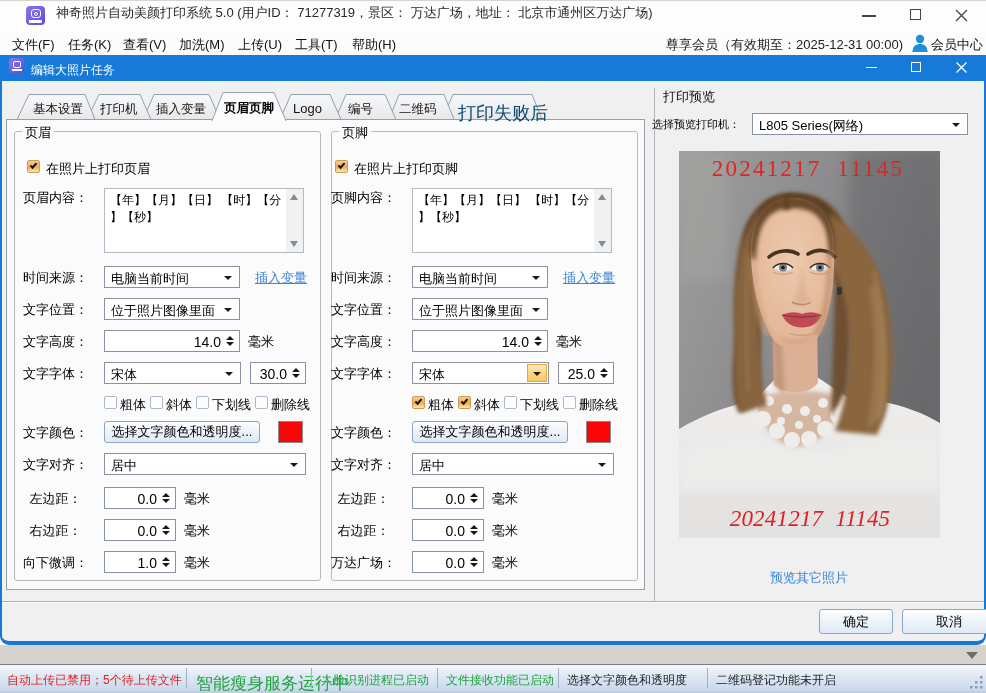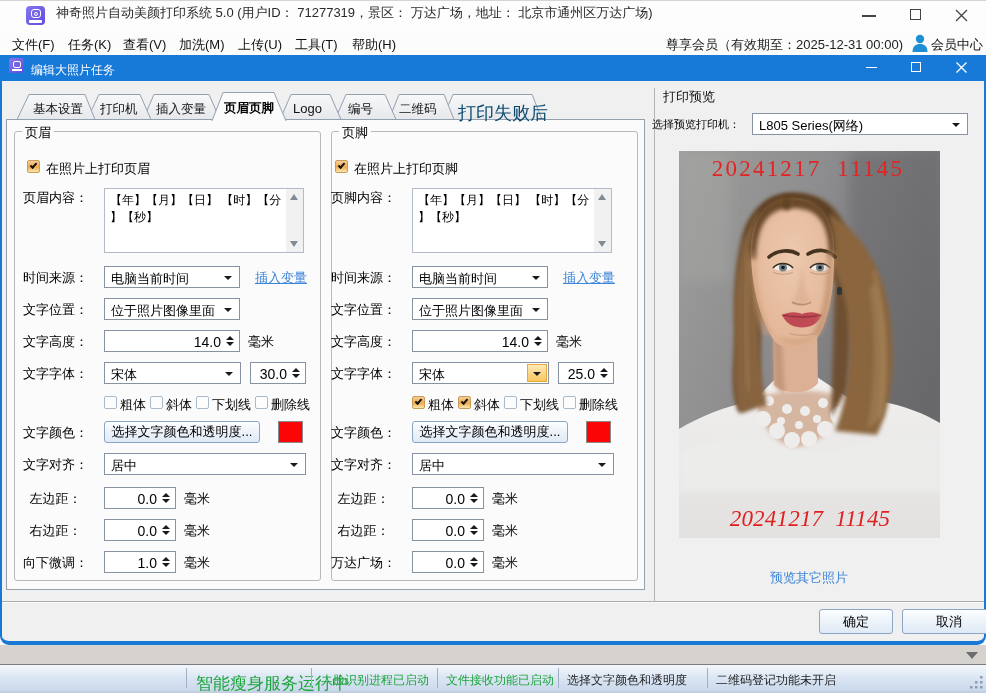--- a/index.html
+++ b/index.html
@@ -114,20 +114,21 @@
 <div class="btn" style="left:902px;top:609px;width:94px;height:25px;line-height:23px">取消</div>
 
 <div class="abs" style="left:2px;top:601px;width:982px;height:1px;background:#adadad"></div>
 <div class="abs" style="left:2px;top:602px;width:982px;height:1px;background:#fafafa"></div>
 
 <div class="abs" style="left:0;top:645px;width:986px;height:20px;background:#d6d3cf"></div>
 <div class="abs" style="left:966px;top:652px;width:0;height:0;border-left:6px solid transparent;border-right:6px solid transparent;border-top:7px solid #6e6e6e"></div>
 <div class="abs" style="left:0;top:664px;width:986px;height:1px;background:#7b7b7b"></div>
 
 <div class="abs" style="left:0;top:665px;width:986px;height:26px;background:linear-gradient(180deg,#f4f8fd 0%,#dde7f4 45%,#c9d8ec 100%)"></div>
+<div class="abs" style="left:7px;top:672px;font-size:12px;color:#e02222">自动上传已禁用；5个待上传文件</div>
 <div class="abs" style="left:186px;top:668px;width:1px;height:20px;background:#9fb0c4"></div>
 <div class="abs" style="left:196px;top:672px;font-size:17px;color:#1da53b">智能瘦身服务运行中</div>
 <div class="abs" style="left:311px;top:668px;width:1px;height:20px;background:#9fb0c4"></div>
 <div class="abs" style="left:321px;top:672px;font-size:12px;color:#1da53b">人脸识别进程已启动</div>
 <div class="abs" style="left:437px;top:668px;width:1px;height:20px;background:#9fb0c4"></div>
 <div class="abs" style="left:446px;top:672px;font-size:12px;color:#1da53b">文件接收功能已启动</div>
 <div class="abs" style="left:558px;top:668px;width:1px;height:20px;background:#9fb0c4"></div>
 <div class="abs" style="left:567px;top:672px;font-size:12px;color:#222">选择文字颜色和透明度</div>
 <div class="abs" style="left:707px;top:668px;width:1px;height:20px;background:#9fb0c4"></div>
 <div class="abs" style="left:716px;top:672px;font-size:12px;color:#222">二维码登记功能未开启</div>

